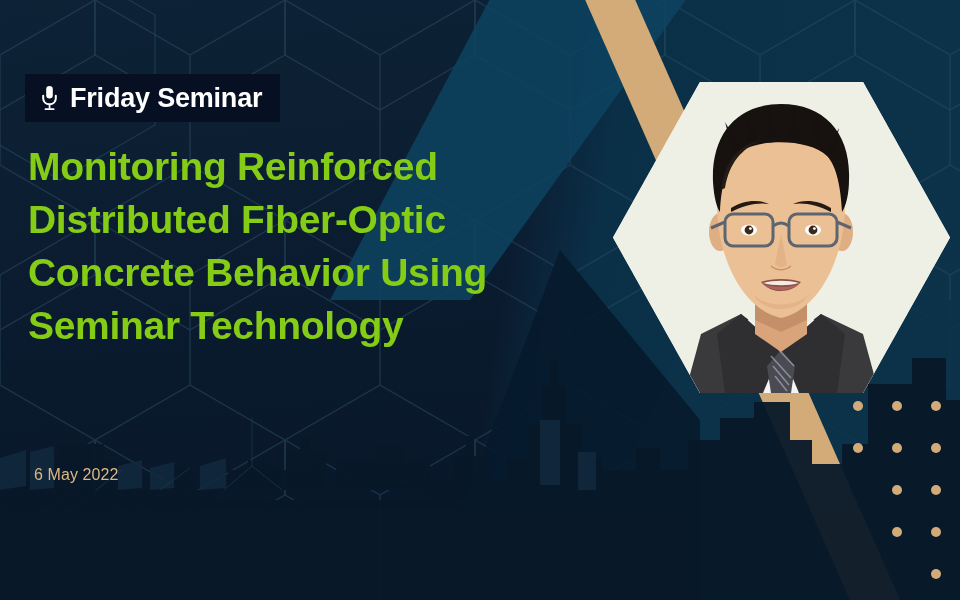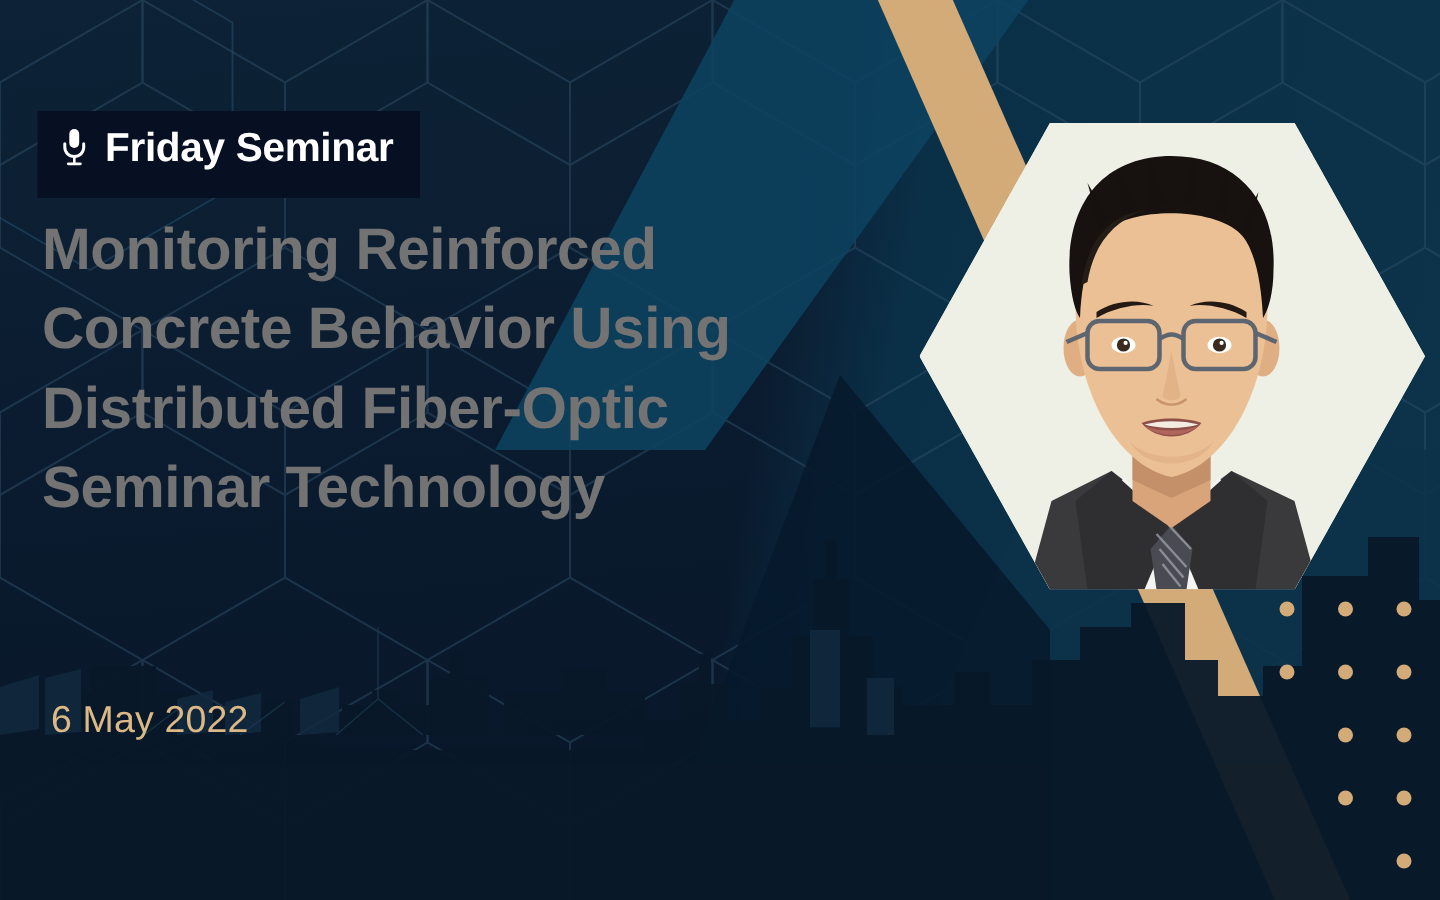--- a/index.html
+++ b/index.html
@@ -52,21 +52,21 @@
 
   
   .badge {
     position: absolute;
     left: 25px;
     top: 74px;
     height: 48px;
     display: flex;
     align-items: center;
     gap: 12px;
-    padding: 0 18px 10px 16px;
+    padding: 0 18px 0 16px;
     background: #071023;
   }
   .badge .mic {
     display: block;
     width: 17px;
     height: 26px;
     flex: 0 0 auto;
   }
   .badge .badge-text {
     color: #ffffff;
@@ -76,21 +76,21 @@
     line-height: 1;
     white-space: nowrap;
   }
 
   
   .headline {
     position: absolute;
     left: 28px;
     top: 140px;
     width: 580px;
-    color: #737373;
+    color: #84cc16;
     font-size: 39px;
     font-weight: 700;
     line-height: 1.36;
     letter-spacing: -0.3px;
   }
   .headline .tline { display: block; white-space: nowrap; }
 
   
   .speaker-name {
     position: absolute;
@@ -100,21 +100,21 @@
     font-size: 25px;
     font-weight: 400;
     letter-spacing: 0.1px;
     white-space: nowrap;
   }
   .speaker-date {
     position: absolute;
     left: 34px;
     top: 466px;
     color: #dcb887;
-    font-size: 25px;
+    font-size: 16px;
     font-weight: 400;
     letter-spacing: 0.1px;
     white-space: nowrap;
   }
 
   
   .photo-hex {
     left: 613px;
     top: 82px;
     width: 337px;
@@ -282,22 +282,22 @@
       <path d="M2.2,10.8 L2.2,13.2 C2.2,16.7 4.9,19.3 8.5,19.3
                C12.1,19.3 14.8,16.7 14.8,13.2 L14.8,10.8" fill="none" stroke="#ffffff" stroke-width="2" stroke-linecap="round"></path>
       <rect x="7.7" y="19.2" width="1.7" height="4.4" fill="#ffffff"></rect>
       <rect x="3.6" y="23.3" width="9.9" height="1.8" rx="0.9" fill="#ffffff"></rect>
     </svg>
     <span class="badge-text">Friday Seminar</span>
   </div>
 
   <div class="headline">
     <span class="tline">Monitoring Reinforced</span>
+    <span class="tline">Distributed Fiber-Optic</span>
     <span class="tline">Concrete Behavior Using</span>
-    <span class="tline">Distributed Fiber-Optic</span>
     <span class="tline">Seminar Technology</span>
   </div>
 
   <div class="speaker-date">6 May 2022</div>
 
   <svg class="dotgrid" viewBox="0 0 115 208">
     <g fill="#d3ab79" id="dots">
         <circle cx="13" cy="14" r="5" fill="#d3ab79"></circle>
         <circle cx="52" cy="14" r="5" fill="#d3ab79"></circle>
         <circle cx="91" cy="14" r="5" fill="#d3ab79"></circle>

